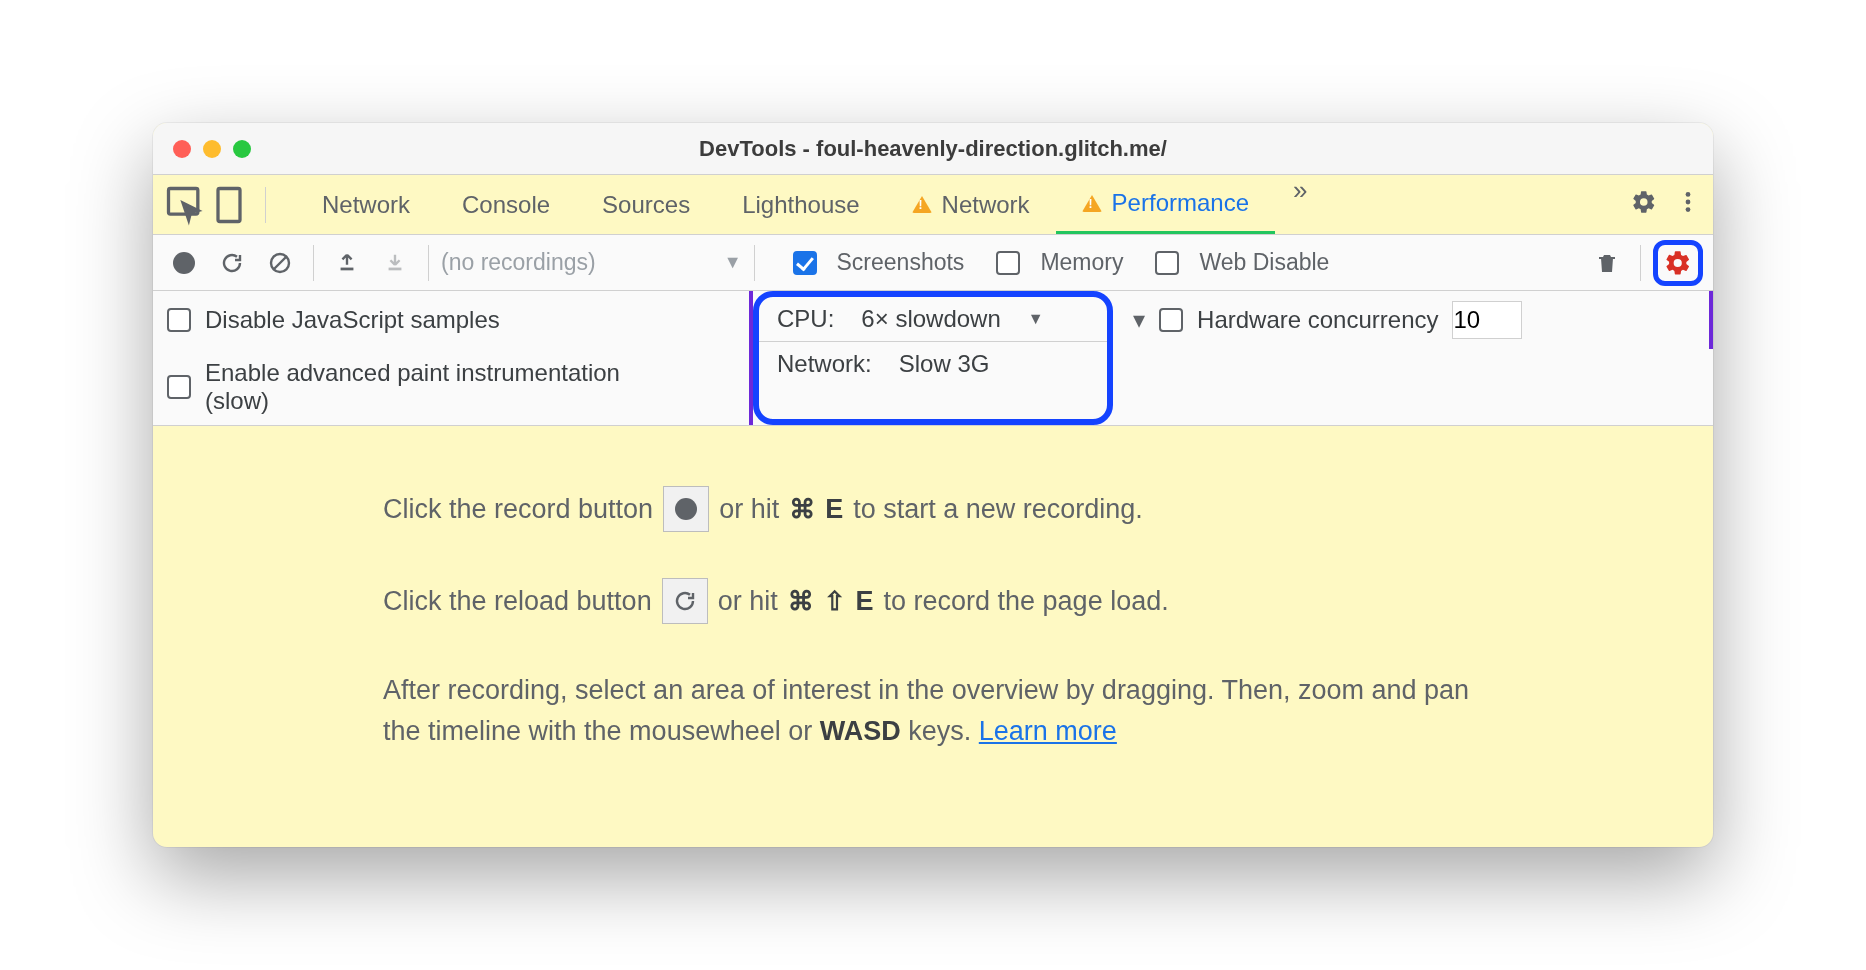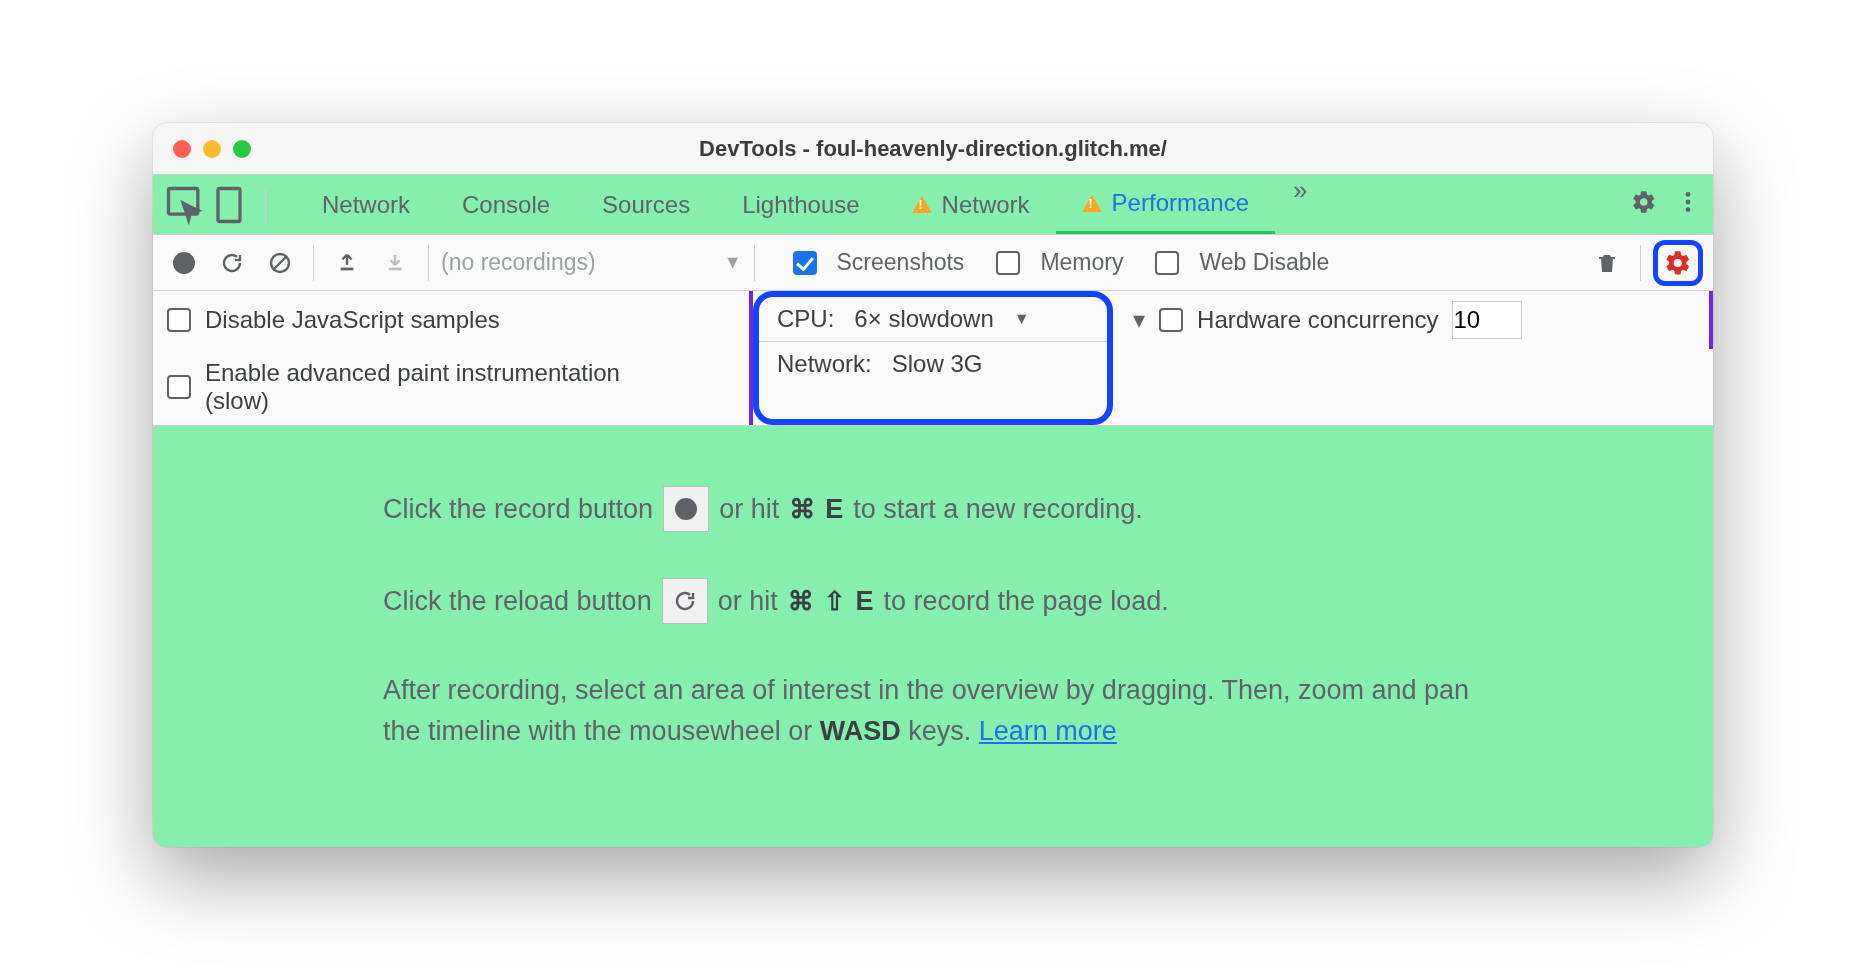--- a/index.html
+++ b/index.html
@@ -5,21 +5,21 @@
   * { box-sizing: border-box; }
   html,body { margin:0; padding:0; }
   body {
     font-family: -apple-system, BlinkMacSystemFont, "Segoe UI", Helvetica, Arial, sans-serif;
     background:#fff;
     width:1866px; height:970px;
     display:flex; align-items:center; justify-content:center;
   }
   .window {
     width:1560px;
-    background:#86efac;
+    background:#fef9c3;
     border-radius:14px;
     box-shadow:0 30px 80px rgba(0,0,0,.35), 0 0 0 1px rgba(0,0,0,.05);
     overflow:hidden;
     color:#202124;
   }
   
   .titlebar {
     height:52px; background:#f6f6f6;
     display:flex; align-items:center;
     position:relative;
@@ -89,21 +89,21 @@
     font-size:24px; color:#3c4043;
     border-bottom:1px solid #d0d0d0;
     background:#fafafa;
   }
   .settings .cell { display:flex; align-items:center; gap:14px; padding:10px 14px; border-right:4px solid #6d28d9; min-height:58px;}
   .settings .cell:last-child{border-right:none;}
   .throttle-box {
     border:6px solid #1443ff; border-radius:20px; overflow:hidden;
     display:flex; flex-direction:column;
   }
-  .throttle-box .row{ display:flex; align-items:center; padding:8px 18px; gap:20px; }
+  .throttle-box .row{ display:flex; align-items:center; padding:8px 18px; gap:27px; }
   .throttle-box .row + .row{ border-top:1px solid #d0d0d0;}
   .throttle-box select, .fake-sel {
     font-size:24px; color:#3c4043; border:none; background:transparent;
   }
   .throttle-box .tri{ font-size:16px; color:#5f6368;}
   .hw input{
     width:70px; font-size:24px; border:1px solid #d0d0d0; padding:4px 0; background:#fff;
   }
   
   .main {

